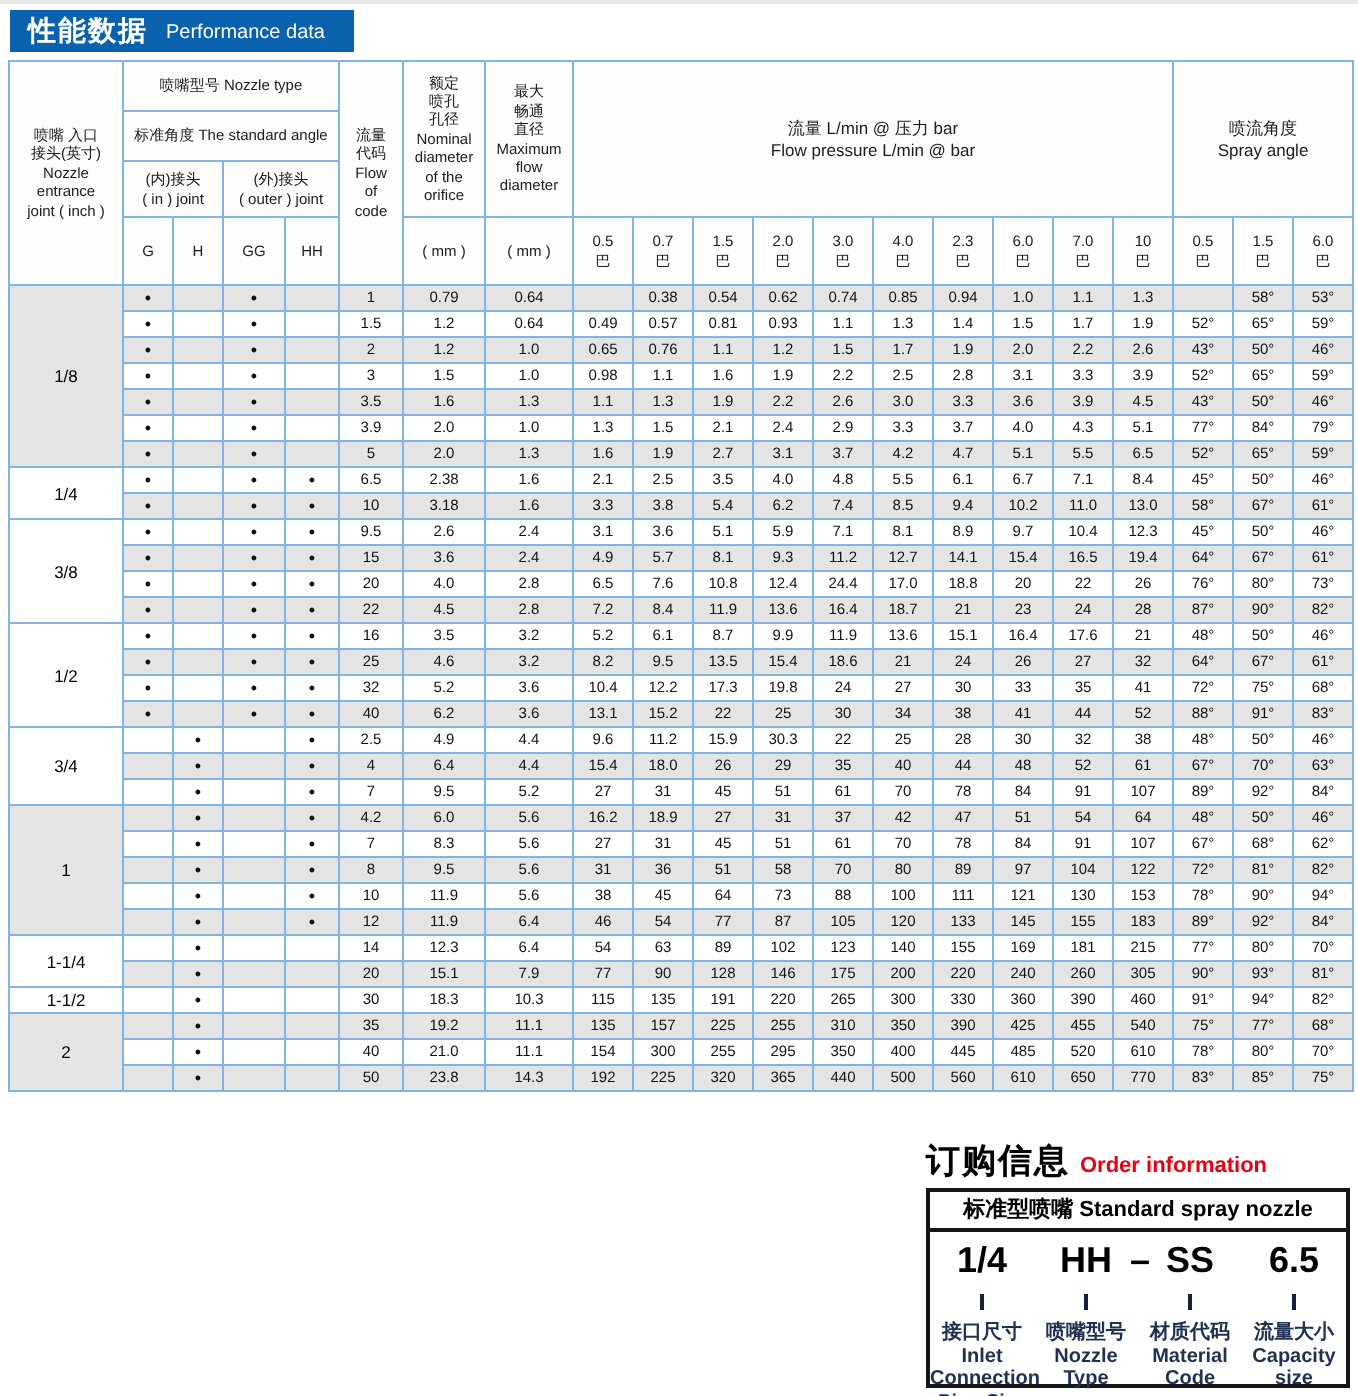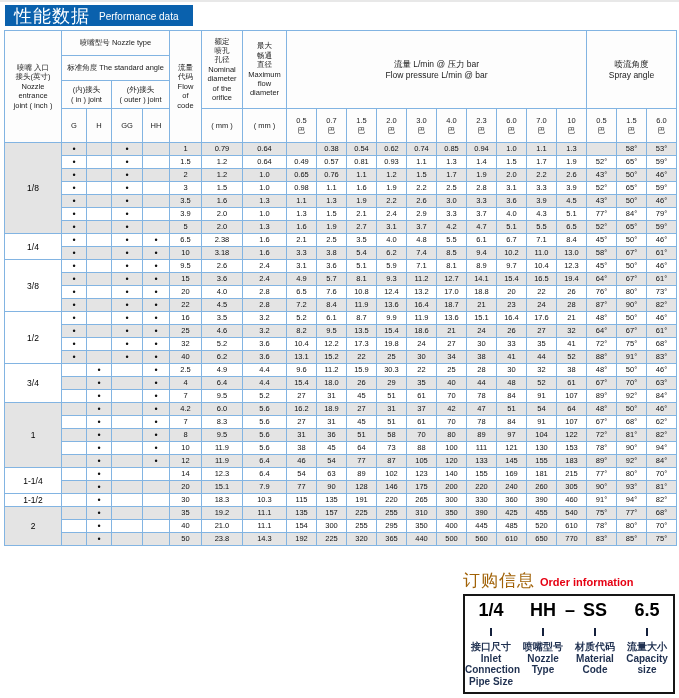--- a/index.html
+++ b/index.html
@@ -7,21 +7,21 @@
     width:679px;height:698px;position:relative;background:#ffffff;
     font-family:"Liberation Sans","DejaVu Sans",sans-serif;
     -webkit-font-smoothing:antialiased;
   }
   .top-strip{position:absolute;left:0;top:0;width:679px;height:2px;background:#e8e8e8;}
   
   .title-bar{
     position:absolute;left:5px;top:5px;height:21px;background:#0a61ad;color:#fff;
     display:flex;align-items:center;padding:0 14px 0 9px;white-space:nowrap;
   }
-  .title-zh{font-size:18px;font-weight:normal;letter-spacing:1px;}
+  .title-zh{font-size:14px;font-weight:bold;letter-spacing:1px;}
   .title-en{font-size:10px;font-weight:normal;margin-left:9px;padding-top:2px;}
 
   
   table.perf{
     position:absolute;left:4px;top:30px;border-collapse:collapse;table-layout:fixed;
     border:1.5px solid #3c86c6;
   }
   table.perf th,table.perf td{border:1px solid #82b4e2;box-sizing:border-box;}
   table.perf thead th{
     font-weight:normal;font-size:7.5px;line-height:1.25;color:#1b1b1b;
@@ -32,21 +32,21 @@
     font-size:7.5px;height:12px;line-height:12px;padding:0;margin:0;
     text-align:center;color:#101010;white-space:nowrap;overflow:hidden;background:#fff;
   }
   table.perf tbody tr.g td{background:#e4e4e4;}
   table.perf tbody td.jc{background:#fff;font-size:8.5px;color:#000;}
   table.perf tbody tr.gs td{border-top:1.5px solid #3c86c6;}
   table.perf tbody td.dot{font-size:9px;}
 
   
   .order-title{position:absolute;left:463px;top:569px;white-space:nowrap;display:flex;align-items:baseline;}
-  .order-title-zh{color:#a16207;font-size:17px;font-weight:normal;letter-spacing:1px;}
+  .order-title-zh{color:#000000;font-size:17px;font-weight:bold;letter-spacing:1px;}
   .order-title-en{color:#e60012;font-size:11px;font-weight:bold;margin-left:5px;}
   .order-box{
     position:absolute;left:463px;top:594px;width:212px;height:100px;
     border:2px solid #161616;box-sizing:border-box;background:#fff;
   }
   .order-box-header{
     text-align:center;font-size:11px;font-weight:bold;color:#000;
     border-bottom:2px solid #161616;height:18px;line-height:18px;white-space:nowrap;overflow:hidden;
   }
   .order-cols{position:relative;display:flex;width:100%;}
@@ -422,21 +422,21 @@
         <td class="dot"></td>
         <td class="dot">•</td>
         <td class="dot">•</td>
         <td>20</td>
         <td>4.0</td>
         <td>2.8</td>
         <td>6.5</td>
         <td>7.6</td>
         <td>10.8</td>
         <td>12.4</td>
-        <td>13.2</td>
+        <td>24.4</td>
         <td>17.0</td>
         <td>18.8</td>
         <td>20</td>
         <td>22</td>
         <td>26</td>
         <td>76°</td>
         <td>80°</td>
         <td>73°</td>
       </tr>
       <tr class="g">
@@ -865,20 +865,21 @@
       </tr>
     </tbody>
 </table>
 
 <div class="order-title">
   <span class="order-title-zh">订购信息</span>
   <span class="order-title-en">Order information</span>
 </div>
 
 <div class="order-box">
+  <div class="order-box-header">标准型喷嘴 Standard spray nozzle</div>
   <div class="order-cols">
     <div class="order-col">
         <div class="order-code">1/4</div>
       </div>
     <div class="order-col">
         <div class="order-code">HH</div>
       </div>
     <div class="order-col">
         <div class="order-code">SS</div>
       </div>

